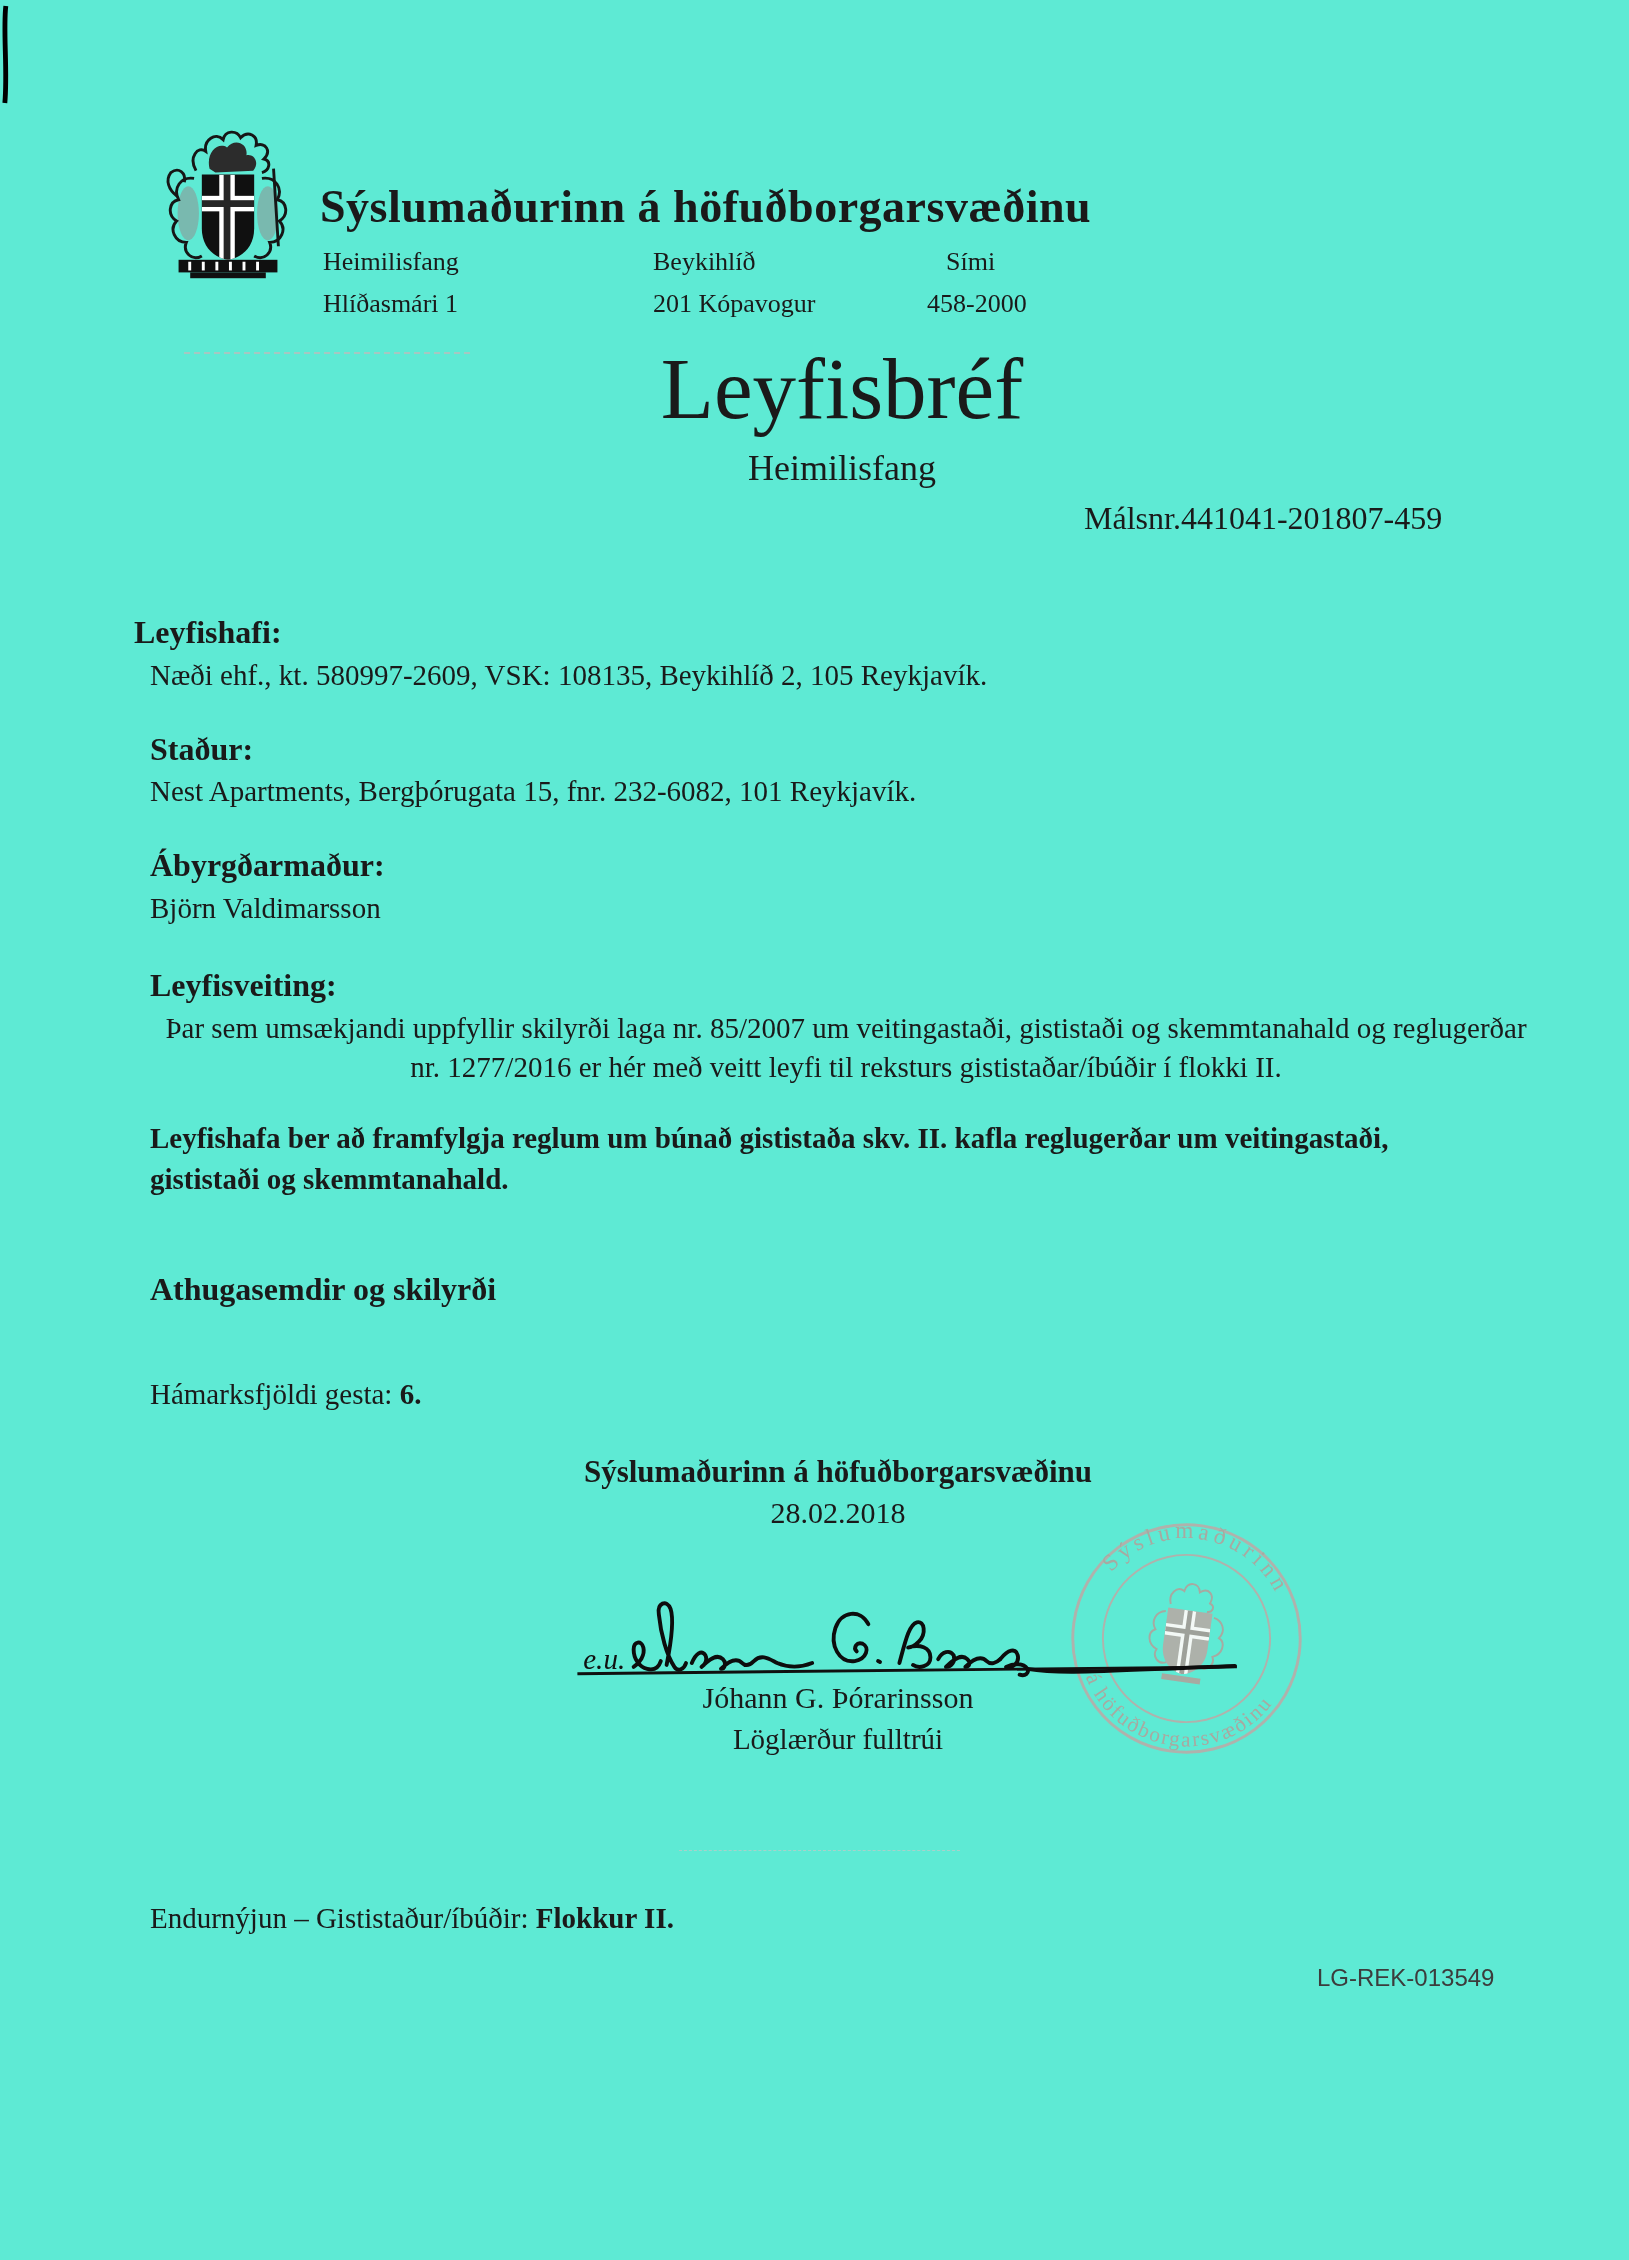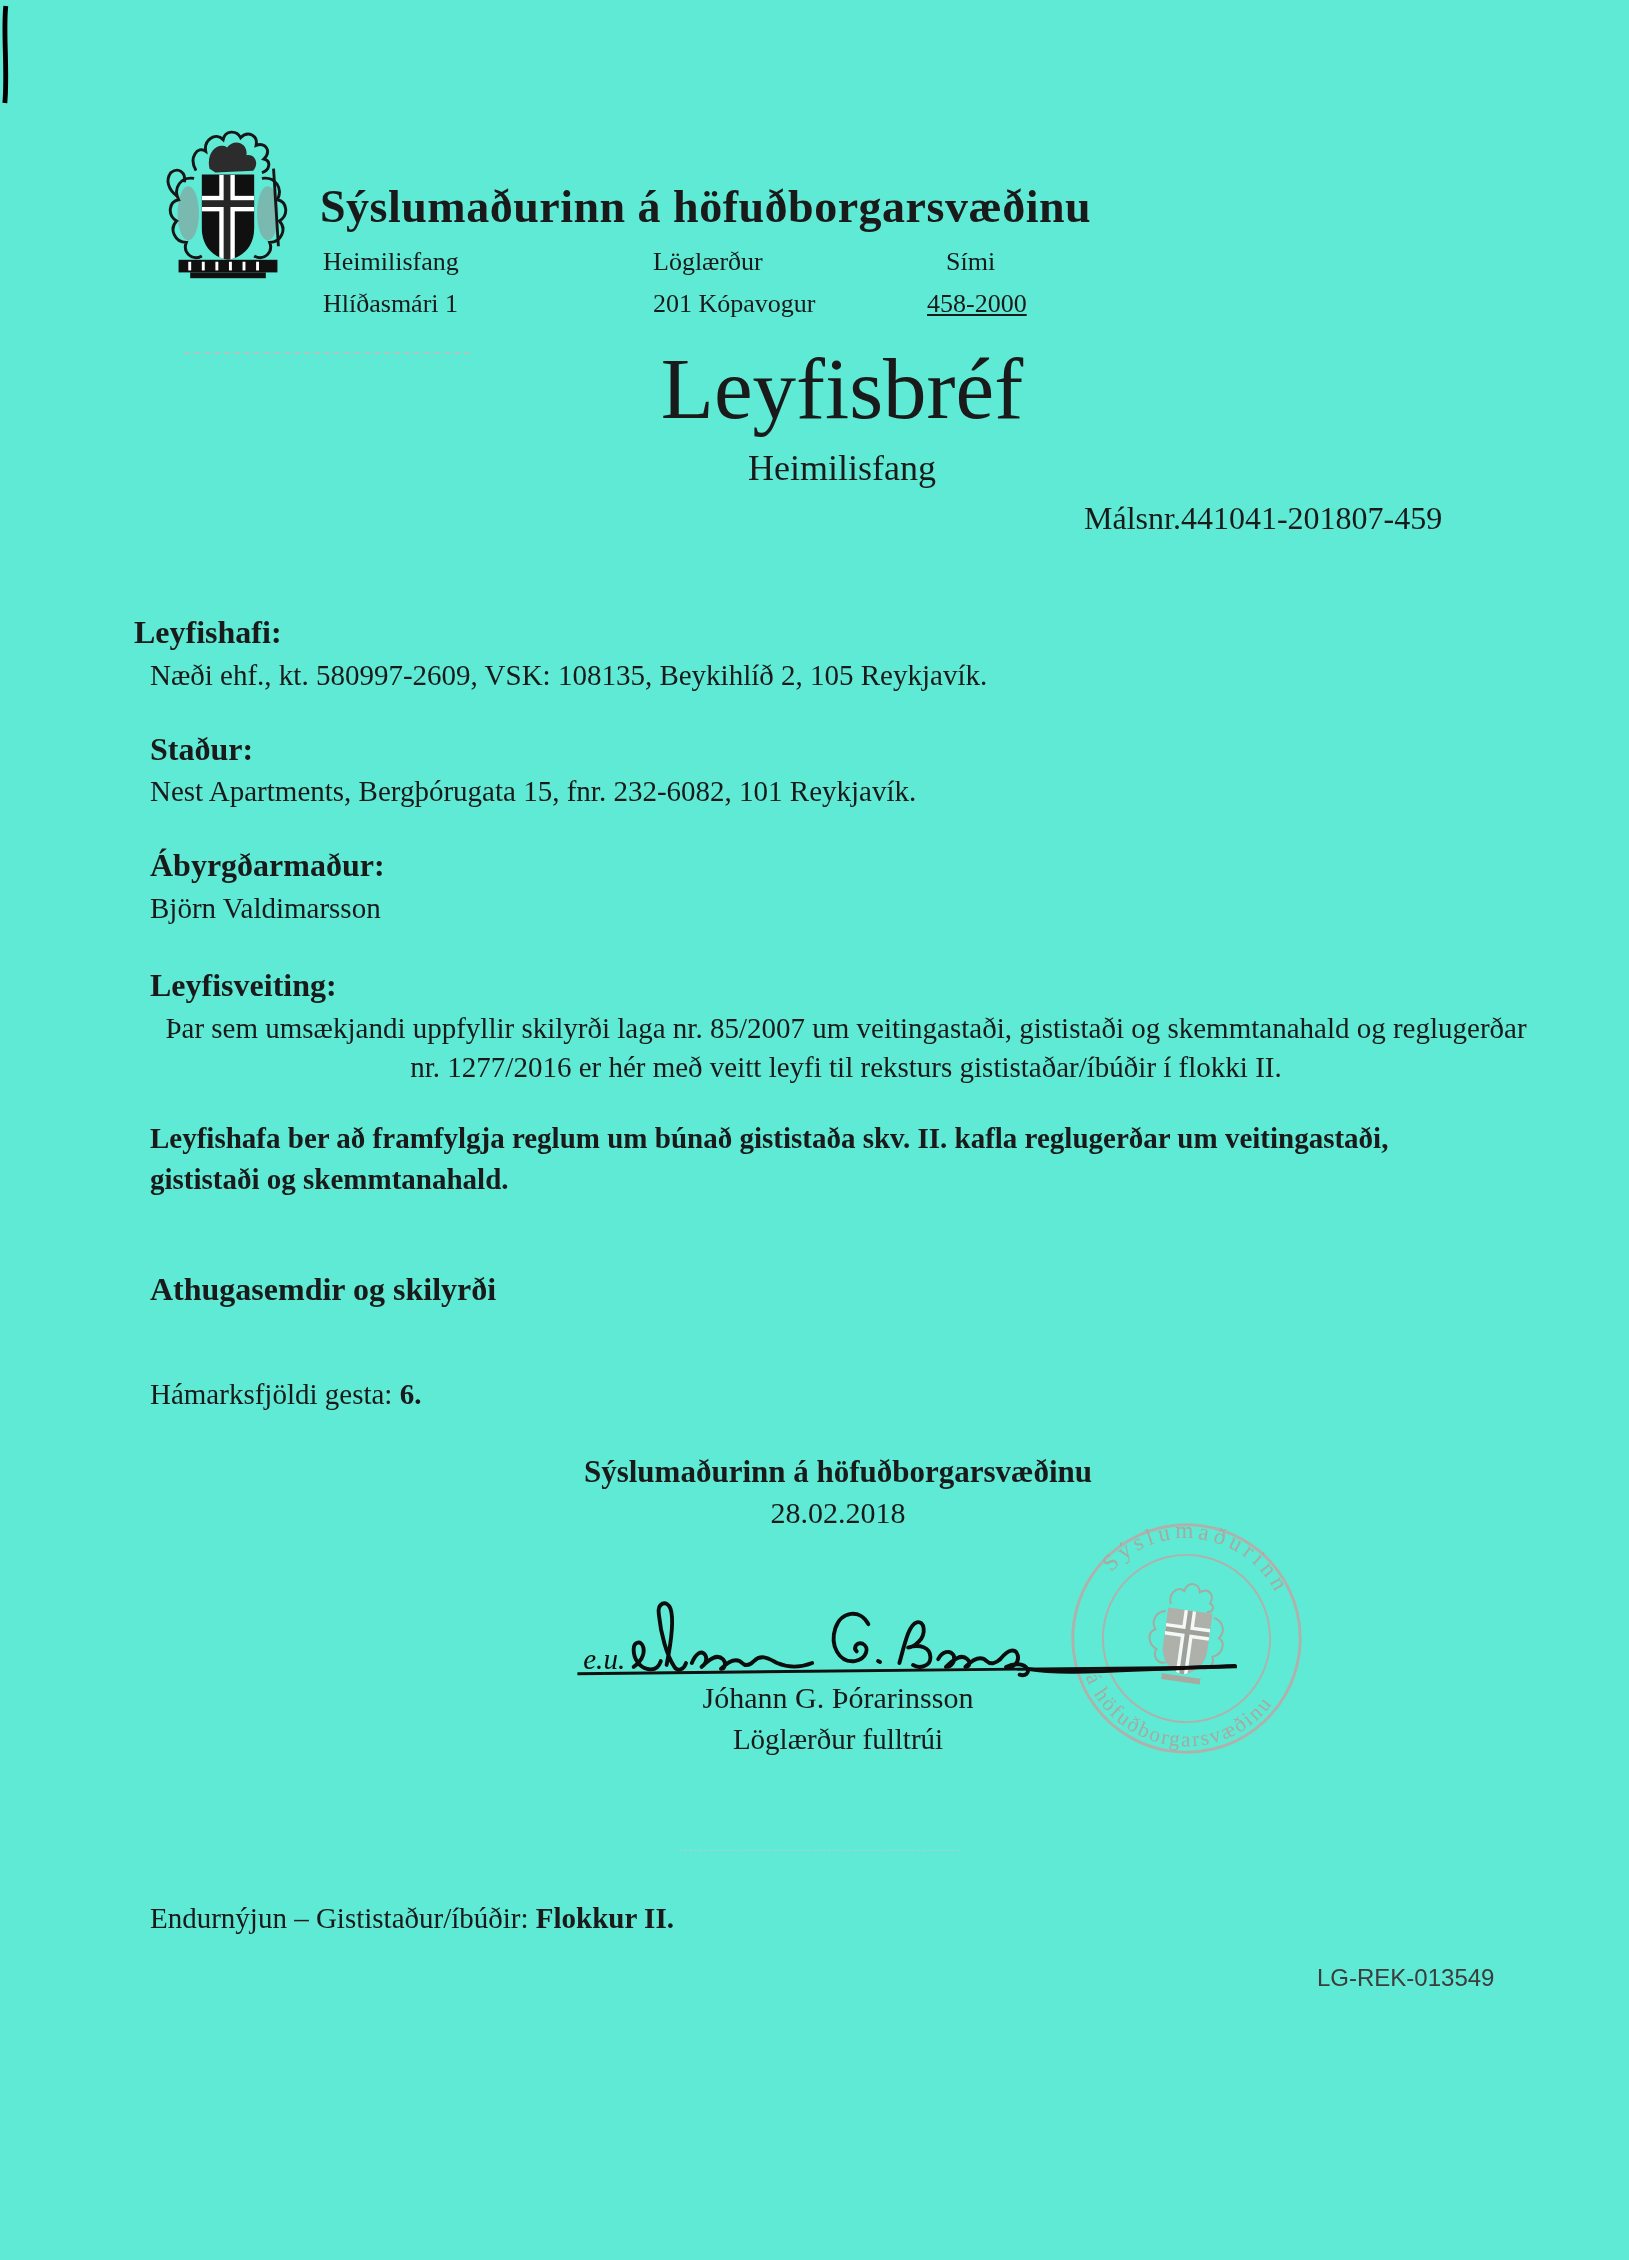--- a/index.html
+++ b/index.html
@@ -79,26 +79,26 @@
         <rect x="72" y="138" width="3" height="9"></rect>
       <rect x="86" y="138" width="3" height="9"></rect>
         <rect x="100" y="138" width="3" height="9"></rect>
     </g>
     <rect x="32" y="149" width="78" height="6" fill="#101010"></rect>
   </svg>
 
   <div class="abs org-title" style="left:320px;top:180px;">Sýslumaðurinn á höfuðborgarsvæðinu</div>
 
   <div class="abs contact-label" style="left:323px;top:247px;">Heimilisfang</div>
-  <div class="abs contact-label" style="left:653px;top:247px;">Löglærður</div>
+  <div class="abs contact-label" style="left:653px;top:247px;">Beykihlíð</div>
   <div class="abs contact-label" style="left:946px;top:247px;">Sími</div>
 
   <div class="abs contact-value" style="left:323px;top:289px;">Hlíðasmári 1</div>
   <div class="abs contact-value" style="left:653px;top:289px;">201 Kópavogur</div>
-  <div class="abs contact-value" style="left:927px;top:289px;text-decoration:underline;">458-2000</div>
+  <div class="abs contact-value" style="left:927px;top:289px;">458-2000</div>
 
   <div class="abs dash-artifact" style="left:184px;top:352px;width:286px;"></div>
 
   <div class="abs center doc-title" style="left:842px;top:338px;">Leyfisbréf</div>
   <div class="abs center doc-subtitle" style="left:842px;top:447px;">Heimilisfang</div>
   <div class="abs case-number" style="left:1084px;top:500px;">Málsnr.441041-201807-459</div>
 
   <div class="abs sec-heading" style="left:134px;top:614px;">Leyfishafi:</div>
   <div class="abs sec-body" style="left:150px;top:656px;width:1388px;">Næði ehf., kt. 580997-2609, VSK: 108135, Beykihlíð 2, 105 Reykjavík.</div>
 

